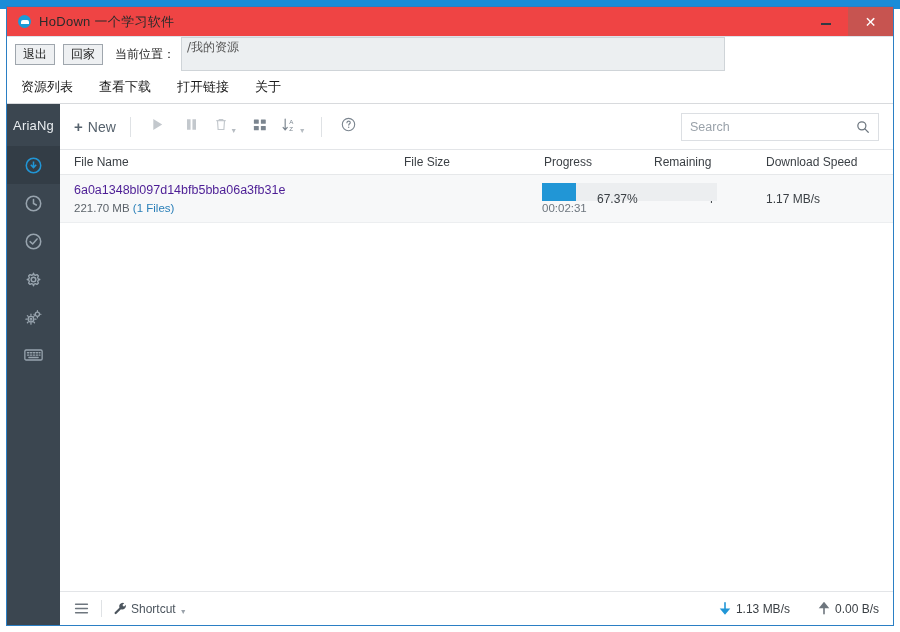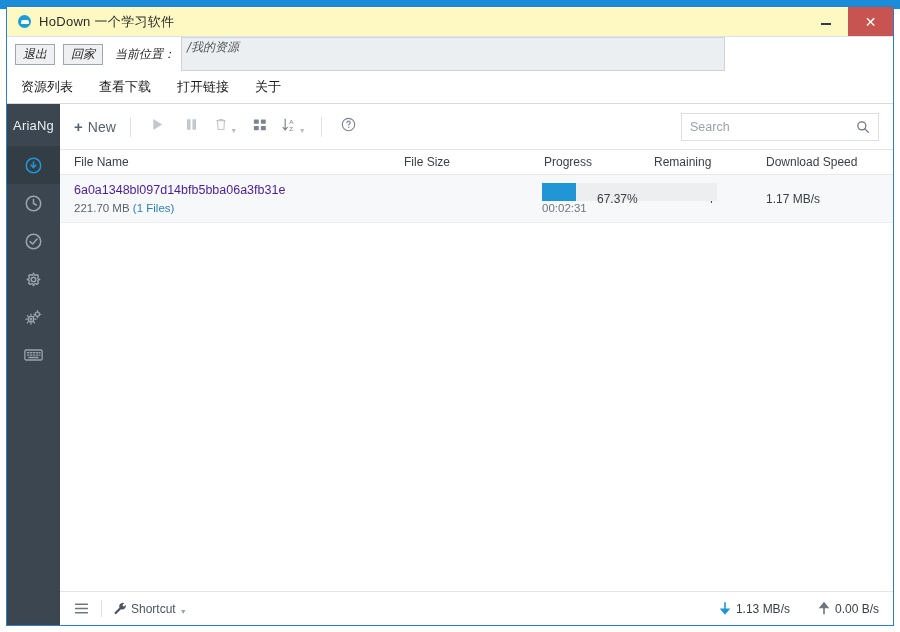--- a/index.html
+++ b/index.html
@@ -25,21 +25,21 @@
   .window {
     position: absolute; left: 6px; top: 6px;
     width: 888px; height: 620px;
     background: #ffffff;
     border: 1px solid #2b7fc4;
     display: flex; flex-direction: column;
   }
 
   
   .titlebar {
-    height: 30px; background: #fef9c3;
+    height: 30px; background: #ef4444;
     display: flex; align-items: center; position: relative;
     flex: 0 0 30px;
     border-bottom: 1px solid #dde3ea;
   }
   .title-logo {
     width: 13px; height: 13px; margin-left: 11px; margin-right: 8px;
     position: relative; flex: 0 0 13px;
   }
   .title-logo .cloud {
     position: absolute; inset: 0;
@@ -75,21 +75,21 @@
     font-size: 17px; font-weight: bold;
     color: #b9ccdd; letter-spacing: .5px;
     white-space: nowrap; pointer-events: none;
     font-family: "DejaVu Sans", sans-serif;
   }
 
   
   .addr-row {
     height: 34px; flex: 0 0 34px;
     display: flex; align-items: center; padding: 0 8px;
-    background: #ffffff; position: relative; font-style: italic;
+    background: #ffffff; position: relative;
   }
   .sq-btn {
     height: 21px; min-width: 38px; padding: 0 7px;
     border: 1px solid #9fa6ad; background: #eef0f2;
     font-size: 12px; color: #222; line-height: 19px;
     text-align: center; margin-right: 8px; cursor: default;
     font-family: "DejaVu Sans", sans-serif;
   }
   .addr-label {
     font-size: 12px; color: #222; margin: 0 6px 0 4px; white-space: nowrap;

